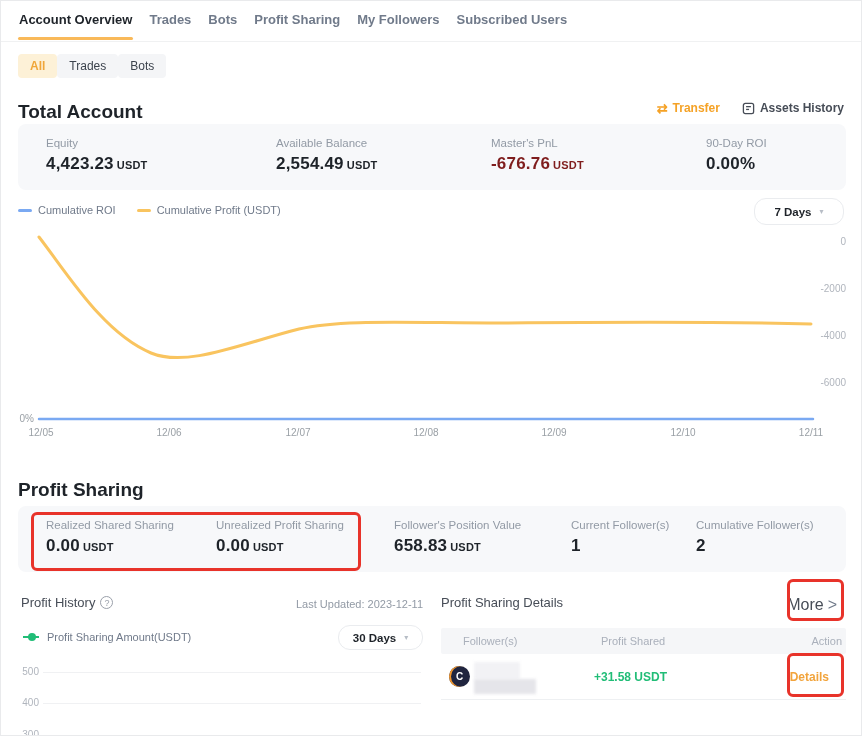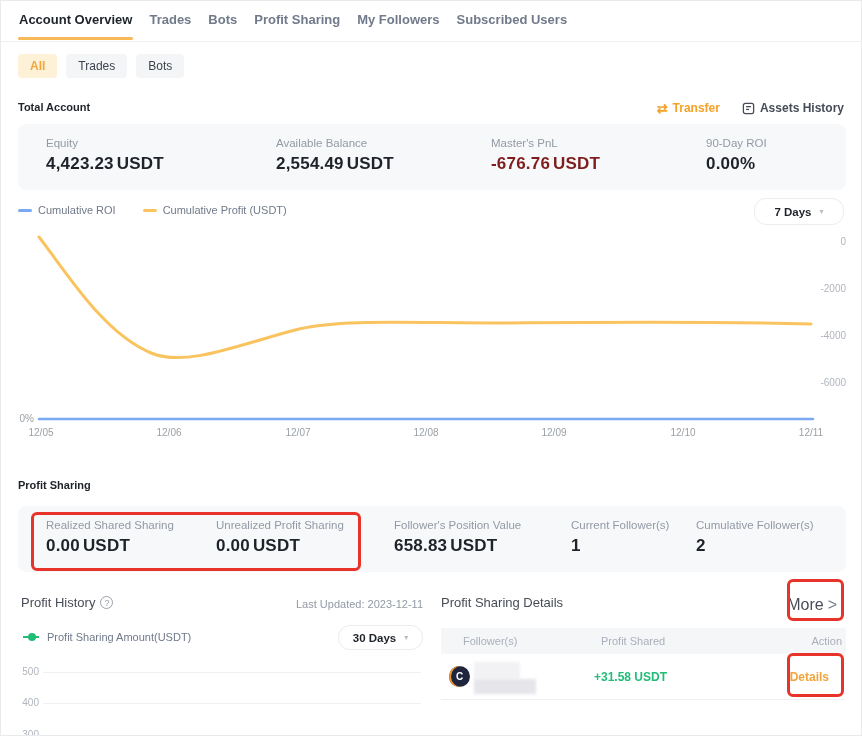--- a/index.html
+++ b/index.html
@@ -12,43 +12,43 @@
   
   .tabbar { position:absolute; top:0; left:0; right:0; height:41px;
     border-bottom:1px solid #f0f1f2; display:flex; align-items:center;
     padding-left:17px; gap:15px; }
   .tab { position:relative; font-size:13px; font-weight:700; color:#707a8a;
     padding:0 1px; height:41px; line-height:38px; cursor:pointer; }
   .tab.active { color:#1e2329; }
   .tab.active::after { content:""; position:absolute; left:0; right:0; bottom:2px;
     height:3px; background:#f9b959; border-radius:2px; }
   
-  .pills { position:absolute; top:53px; left:17px; display:flex; gap:9px; }
+  .pills { position:absolute; top:53px; left:17px; display:flex; }
   .pill { height:24px; line-height:24px; padding:0 12px; border-radius:4px;
     font-size:12px; background:#f4f5f7; color:#3c434d; cursor:pointer; }
   .pill.active { background:#fdf1d7; color:#f0a63a; font-weight:700; }
   
-  .sec-title { position:absolute; font-size:11px; font-weight:700; color:#1e2329; }
+  .sec-title { position:absolute; font-size:19px; font-weight:700; color:#1e2329; }
   .head-actions { position:absolute; top:100px; right:17px; display:flex;
     gap:22px; align-items:center; }
   .action-link { display:flex; align-items:center; gap:5px; font-size:12px;
     font-weight:700; cursor:pointer; }
   .action-link.orange { color:#f5a226; }
   .action-link.gray { color:#474d57; }
   .glyph-icon { font-size:13px; line-height:1; }
   
   .stat-card { position:absolute; left:17px; width:828px; height:66px;
     background:#f7f8fa; border-radius:8px; }
   .stat { position:absolute; top:13px; }
   .stat .lbl { font-size:11.5px; color:#929aa5; margin-bottom:5px; }
   .stat .val { font-size:17px; font-weight:700; color:#1e2329; letter-spacing:.2px; }
   .stat .val.neg { color:#7f1d1d; }
-  .stat .unit { font-size:17px; font-weight:700; margin-left:3px; }
-  
-  .legend-row { position:absolute; top:203px; left:17px; display:flex; gap:27px;text-align:center; }
+  .stat .unit { font-size:11px; font-weight:700; margin-left:3px; }
+  
+  .legend-row { position:absolute; top:203px; left:17px; display:flex; gap:21px;text-align:center; }
   .legend-item { display:flex; align-items:center; gap:6px; font-size:11px;
     color:#707a8a; cursor:pointer; }
   .dash { width:14px; height:3px; border-radius:2px; }
   .dash.blue { background:#7aa9f2; }
   .dash.orange { background:#f9c45f; }
   .range-box { position:absolute; background:#fff; border:1px solid #eaecef;
     border-radius:12px; display:flex; align-items:center; justify-content:center;
     gap:8px; font-size:11.5px; font-weight:700; color:#1e2329; cursor:pointer; }
   .range-box .caret { font-size:8px; color:#b7bdc6; font-weight:400; }
   .range-7d { top:197px; right:17px; width:90px; height:27px; }

